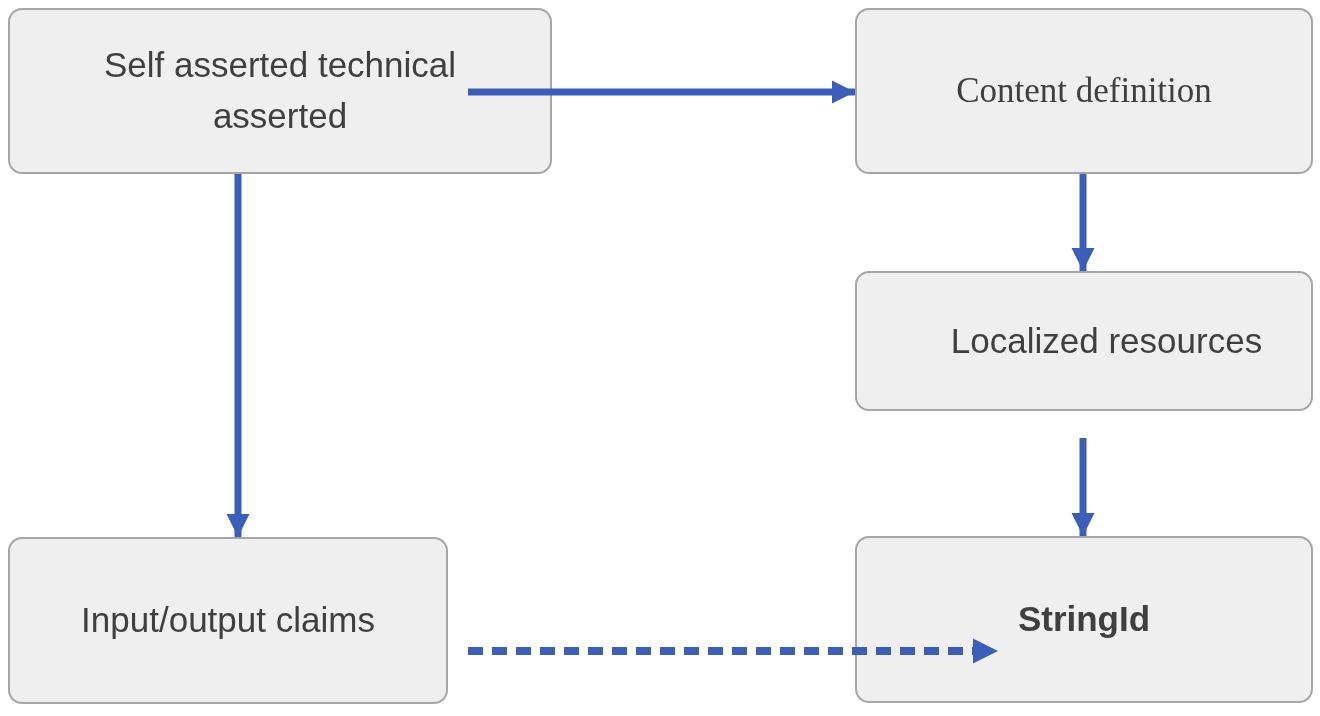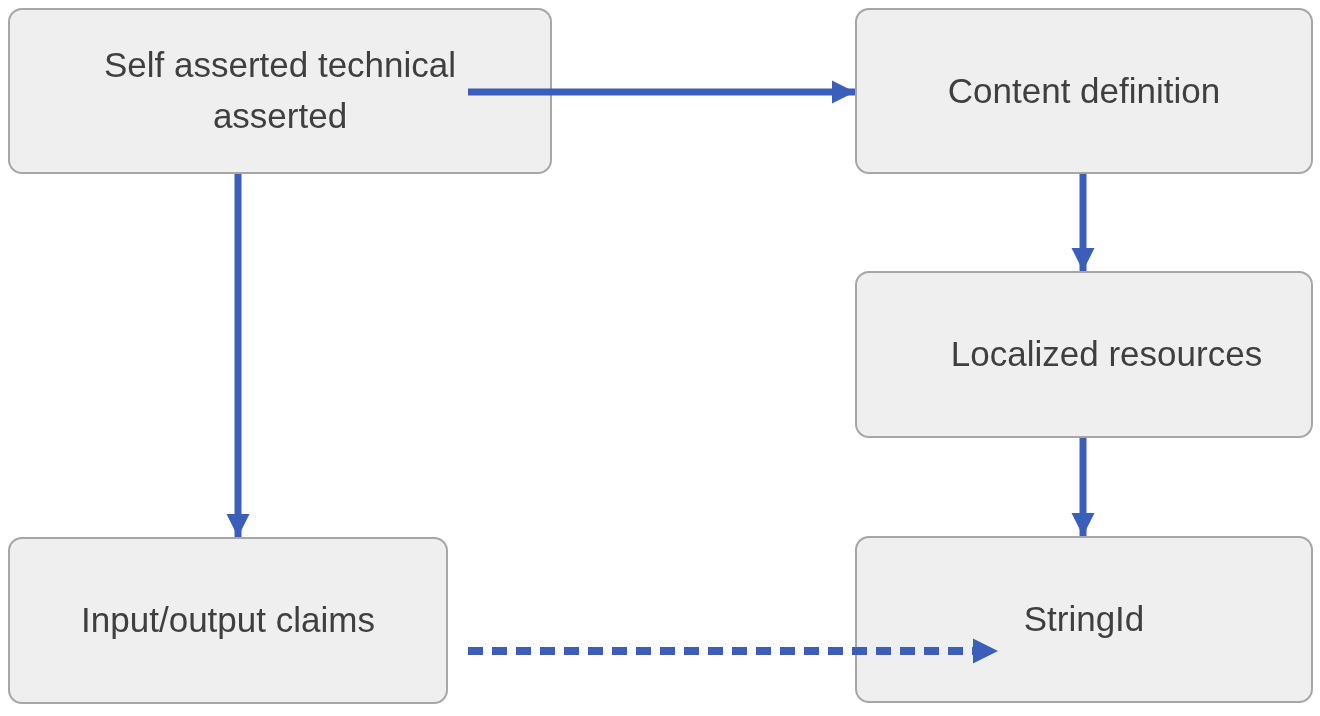--- a/index.html
+++ b/index.html
@@ -34,25 +34,25 @@
     flex-direction: column;
     justify-content: center;
     align-items: center;
     text-align: center;
     font-size: 35px;
     line-height: 1.45;
     color: #3f3f3f;
     z-index: 1;
   }
   .node-line { display: block; }
-  .node-line.strong { font-weight: 400; }
+  .node-line.strong { font-weight: 700; }
 
   .node-self-asserted { left: 8px;   top: 8px;   width: 544px; height: 166px; }
-  .node-content-def   { left: 855px; top: 8px;   width: 458px; height: 166px; }
-  .node-loc-resources { left: 855px; top: 271px; width: 458px; height: 167px; padding-left: 45px; }
+  .node-content-def   { left: 855px; top: 8px;   width: 458px; height: 166px; font-family: Liberation Serif, serif; }
+  .node-loc-resources { left: 855px; top: 271px; width: 458px; height: 140px; padding-left: 45px; }
   .node-claims-transf { left: 8px;   top: 537px; width: 440px; height: 167px; }
   .node-loc-string    { left: 855px; top: 536px; width: 458px; height: 167px; }
 </style>
 </head>
 <body>
 
 <div class="canvas">
 
   <svg class="connector-layer" viewBox="0 0 1320 716" xmlns="http://www.w3.org/2000/svg" aria-hidden="true">
     <defs>

